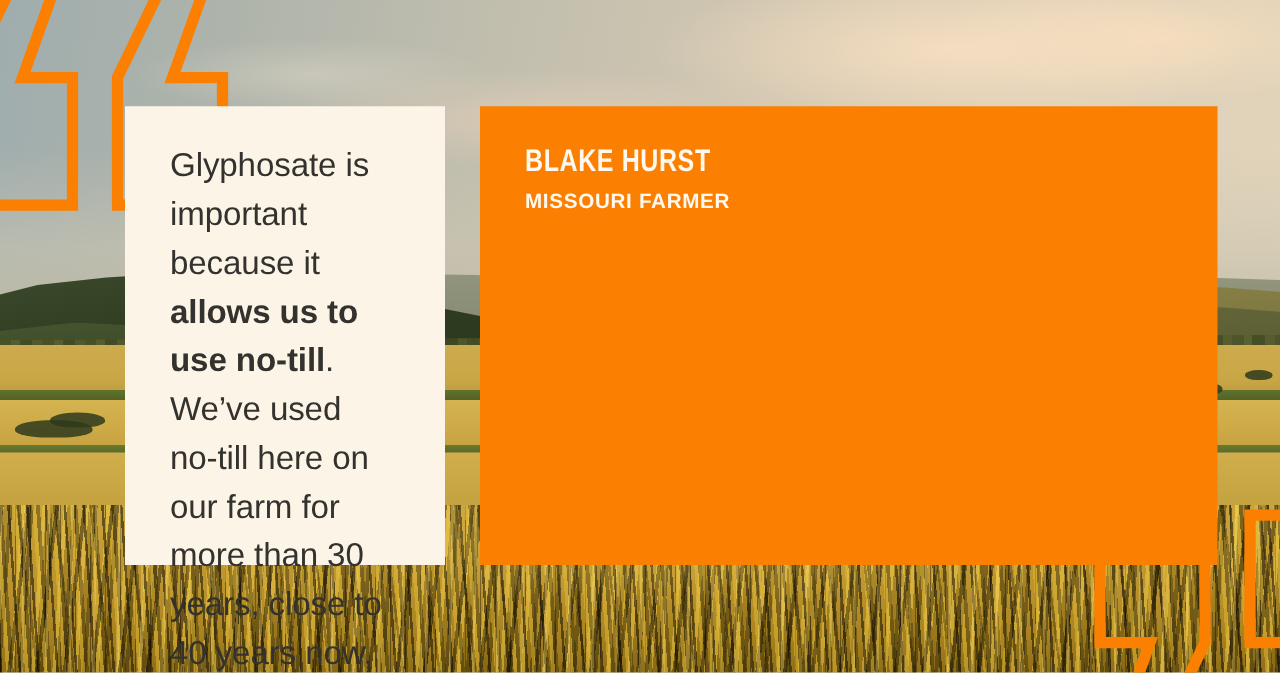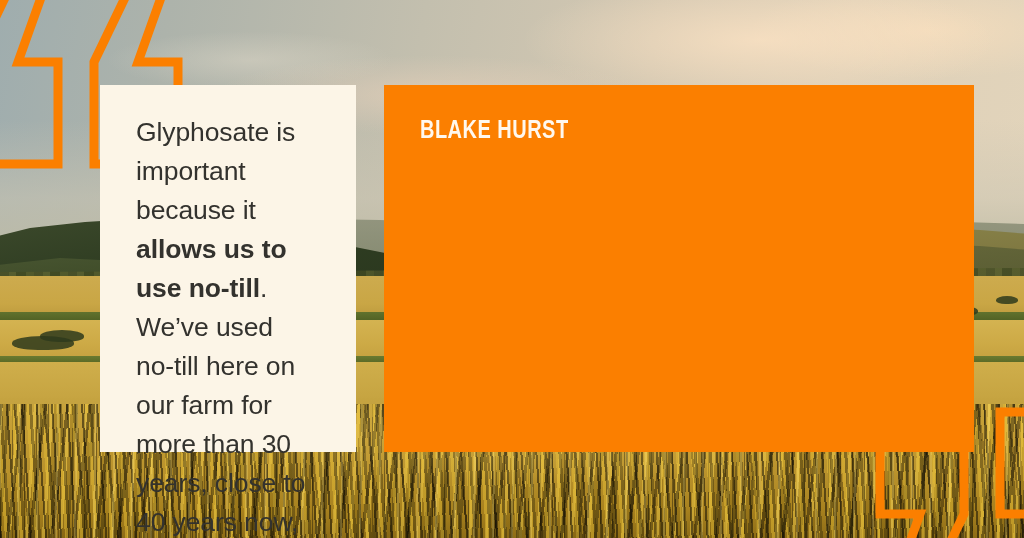--- a/index.html
+++ b/index.html
@@ -227,15 +227,16 @@
 </div>
 
 <div id="card">
 
   <div id="quote-body">
     <p id="quote-text"><span>Glyphosate is important because it </span><b>allows us to use no-till</b><span>. We’ve used no-till here on our farm for more than 30 years, close to 40 years now, which means we haven’t had a disc, we haven’t had a plow, we haven’t turned the soil in basically a generation.</span></p>
   </div>
 
   <div id="attribution">
     <div id="speaker-name">BLAKE HURST</div>
+    <div id="speaker-title">MISSOURI FARMER</div>
   </div>
 
 </div>
 
 </body></html>

